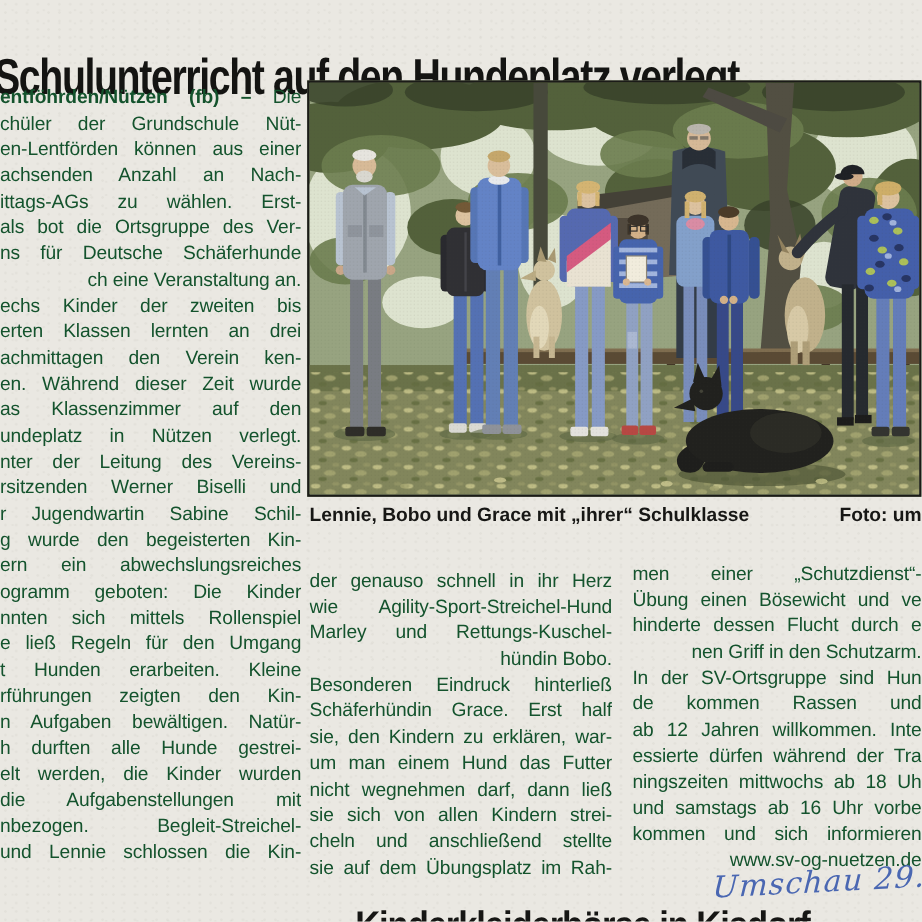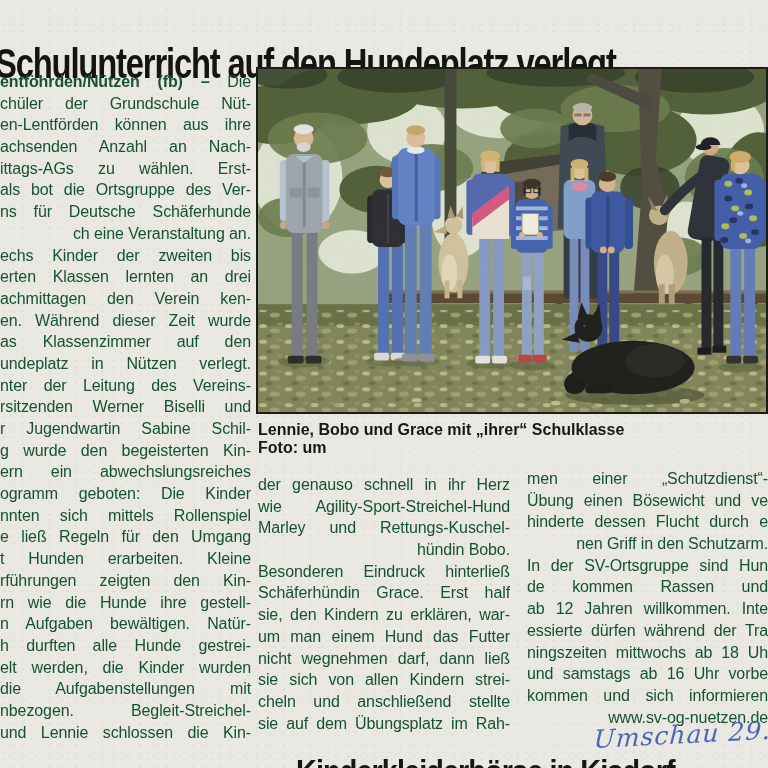--- a/index.html
+++ b/index.html
@@ -39,21 +39,21 @@
   .photo-frame{
     position:absolute;left:256px;top:67px;width:512px;height:347px;
     border:2px solid #1b1b18;box-sizing:border-box;background:#8d9a75;
   }
   .photo-frame svg{display:block;width:100%;height:100%;}
 
   
   .caption-row{
     position:absolute;left:258px;top:421px;width:510px;
     display:flex;justify-content:space-between;align-items:baseline;
-    font-size:16px;font-weight:bold;color:#171715;flex-direction:column;
+    font-size:16px;font-weight:bold;color:#171715;
   }
 
   
   .handwriting{
     position:absolute;left:594px;top:725px;width:210px;
     font-family:"DejaVu Serif",serif;font-style:italic;
     font-size:25px;color:#4a67b2;letter-spacing:1px;
     transform:rotate(-3deg) skewX(-6deg);transform-origin:0 50%;
     white-space:nowrap;
   }
@@ -68,21 +68,21 @@
 </head>
 <body>
 
 <div id="page">
 
   <h1 class="headline">Schulunterricht auf den Hundeplatz verlegt</h1>
 
   <div class="col col-left">
       <div class="tl"><span class="b">entföhrden/Nützen (fb) –</span><span> Die</span></div>
       <div class="tl">chüler der Grundschule Nüt-</div>
-      <div class="tl">en-Lentförden können aus ihre</div>
+      <div class="tl">en-Lentförden können aus einer</div>
       <div class="tl">achsenden Anzahl an Nach-</div>
       <div class="tl">ittags-AGs zu wählen. Erst-</div>
       <div class="tl">als bot die Ortsgruppe des Ver-</div>
       <div class="tl">ns für Deutsche Schäferhunde</div>
       <div class="tl last">ch eine Veranstaltung an.</div>
       <div class="tl">echs Kinder der zweiten bis</div>
       <div class="tl">erten Klassen lernten an drei</div>
       <div class="tl">achmittagen den Verein ken-</div>
       <div class="tl">en. Während dieser Zeit wurde</div>
       <div class="tl">as Klassenzimmer auf den</div>
@@ -90,21 +90,20 @@
       <div class="tl">nter der Leitung des Vereins-</div>
       <div class="tl">rsitzenden Werner Biselli und</div>
       <div class="tl">r Jugendwartin Sabine Schil-</div>
       <div class="tl">g wurde den begeisterten Kin-</div>
       <div class="tl">ern ein abwechslungsreiches</div>
       <div class="tl">ogramm geboten: Die Kinder</div>
       <div class="tl">nnten sich mittels Rollenspiel</div>
       <div class="tl">e ließ Regeln für den Umgang</div>
       <div class="tl">t Hunden erarbeiten. Kleine</div>
       <div class="tl">rführungen zeigten den Kin-</div>
-      <div class="tl">rn wie die Hunde ihre gestell-</div>
       <div class="tl">n Aufgaben bewältigen. Natür-</div>
       <div class="tl">h durften alle Hunde gestrei-</div>
       <div class="tl">elt werden, die Kinder wurden</div>
       <div class="tl">die Aufgabenstellungen mit</div>
       <div class="tl">nbezogen. Begleit-Streichel-</div>
       <div class="tl">und Lennie schlossen die Kin-</div>
     </div>
 
   <div class="photo-frame">
     <svg viewBox="0 0 512 347" preserveAspectRatio="none">

